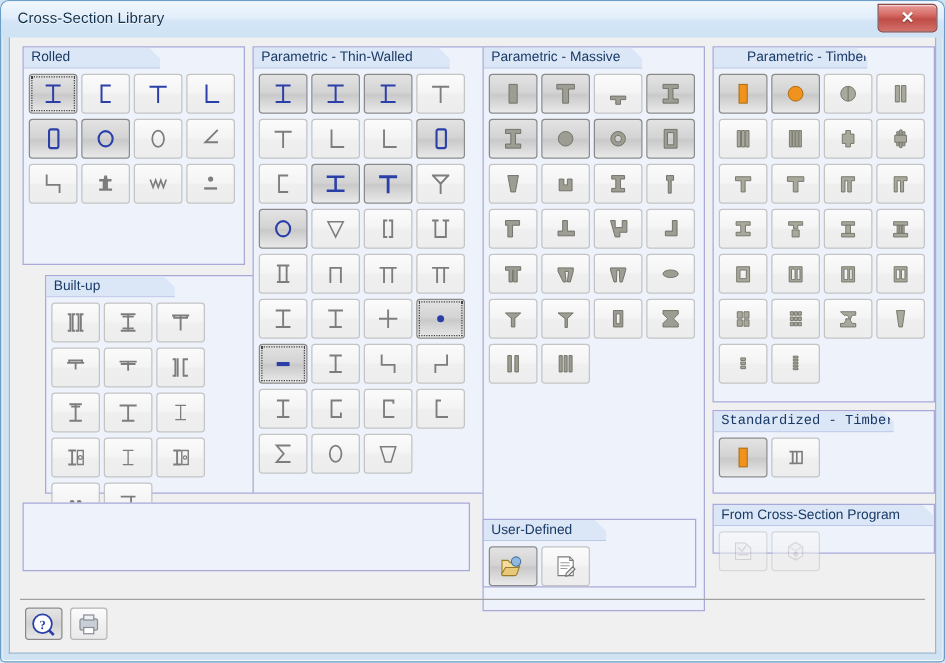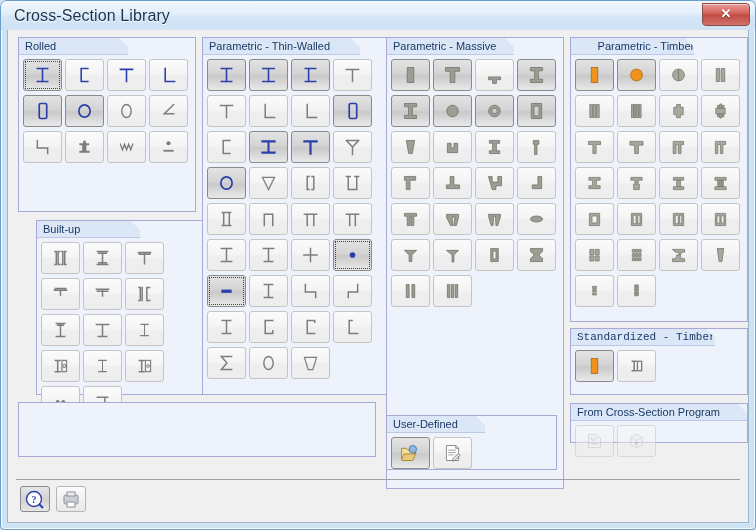--- a/index.html
+++ b/index.html
@@ -19,21 +19,21 @@
     background:linear-gradient(to bottom,#e8f2fb 0px,#d4e6f6 22px,#cfe3f2 30px);
     box-shadow:inset 0 0 0 1px rgba(255,255,255,.75);
   }
   #titlebar{
     position:absolute;left:0;top:0;right:0;height:29px;
     border-radius:6px 6px 0 0;
     background:linear-gradient(to bottom,#f1f7fd 0%,#e2eefa 45%,#d3e5f6 55%,#cfe3f4 100%);
   }
   #title-text{
     position:absolute;left:13px;top:6px;
-    font-size:16px;color:#16334d;letter-spacing:.1px;
+    font-size:12px;color:#16334d;letter-spacing:.1px;
     text-shadow:0 1px 0 rgba(255,255,255,.9);
     white-space:nowrap;
   }
   #close-btn{
     position:absolute;right:5px;top:2px;width:46px;height:21px;
     border:1px solid #8a4a46;border-radius:0 4px 4px 4px;
     background:linear-gradient(to bottom,#e89d9a 0%,#d86f68 35%,#c04d46 55%,#d3716b 100%);
     box-shadow:inset 0 1px 0 rgba(255,255,255,.55);
     cursor:pointer;
   }

